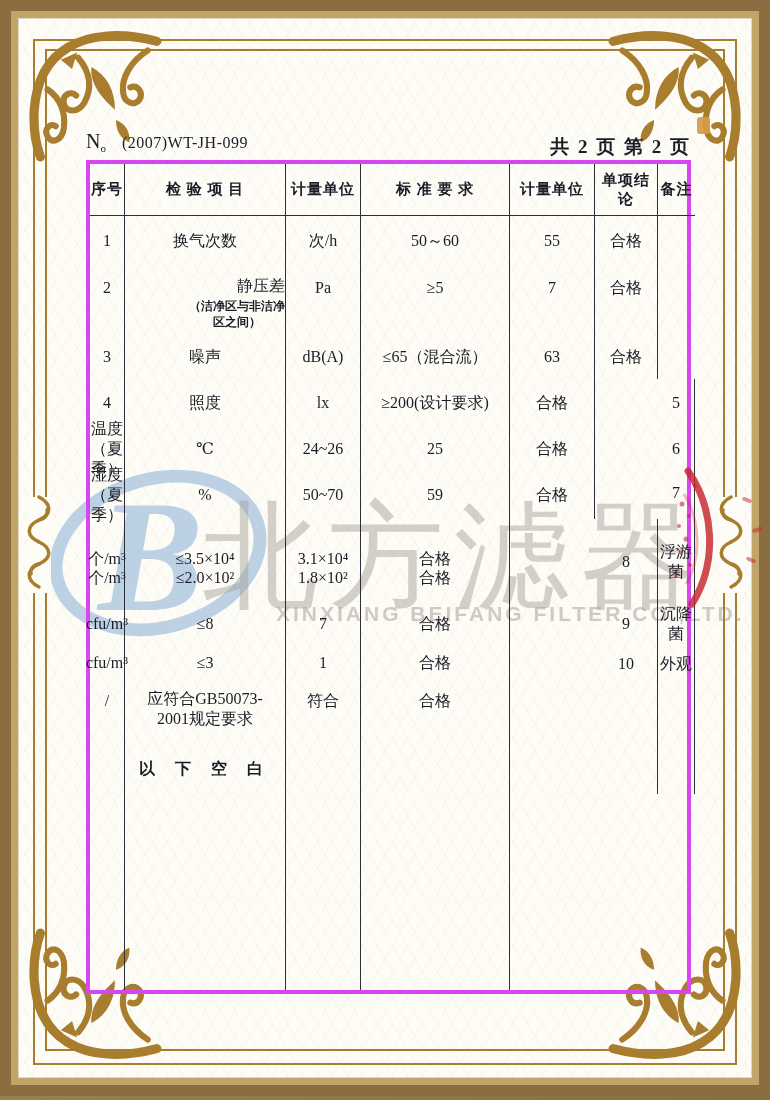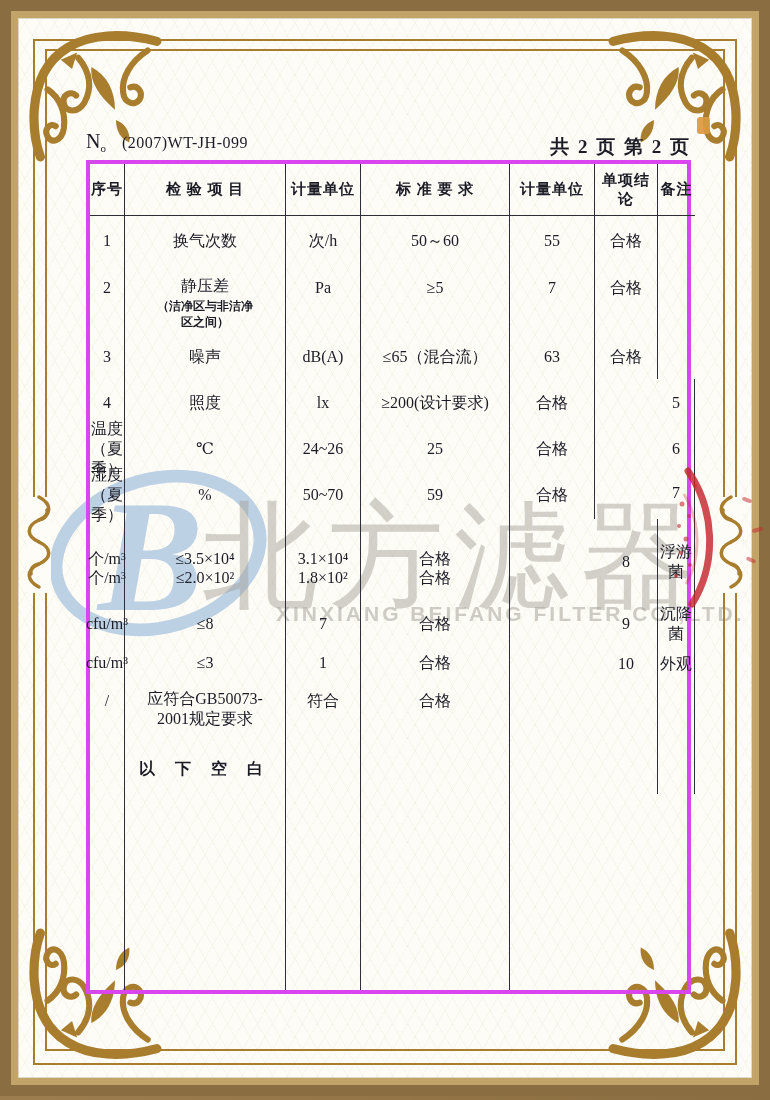--- a/index.html
+++ b/index.html
@@ -67,21 +67,21 @@
   .c {
     border-right:1.5px solid #2e2e38;
     display:flex; flex-direction:column; justify-content:center; align-items:center;
     text-align:center; font-size:16px; line-height:1.25; white-space:pre-line;
     overflow:visible;
   }
   .c.last { border-right:none; }
   .c.h { font-weight:bold; font-size:15px; border-bottom:1.5px solid #2e2e38; letter-spacing:1px; }
   .c .sub { font-size:12px; font-weight:bold; line-height:1.3; margin-top:3px; }
   .c.top { justify-content:flex-start; padding-top:12px; }
-  .c.top2 { justify-content:flex-start; padding-top:10px; }
+  .c.top2 { justify-content:flex-start; padding-top:10px;align-items:flex-end; }
   .c.r7a { justify-content:flex-start; padding-top:12px; }
   .c.r7a .sub { font-size:12.5px; margin-top:4px; }
   .c.r7v { justify-content:flex-start; padding-top:30px; line-height:1.2; }
   .c.r10 { justify-content:flex-start; padding-top:10px;text-align:center; }
   .c.r10s { justify-content:flex-start; padding-top:8px; }
   .c.blank { letter-spacing:8px; font-size:16px;font-weight:bold; }
   
   .seal { position:absolute; left:662px; top:466px; width:108px; height:145px; pointer-events:none; }
   .artifact-orange { position:absolute; left:697px; top:117px; width:13px; height:17px;
     background:#d99a43; border-radius:3px; opacity:.92; }

